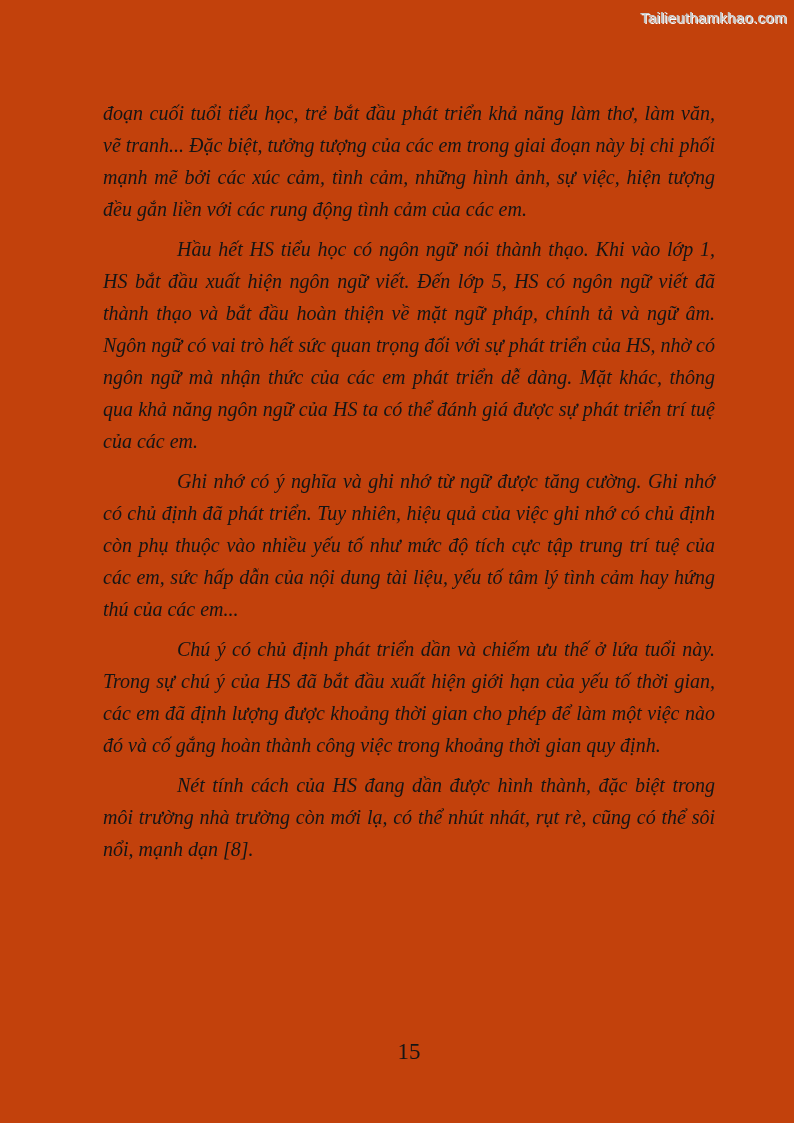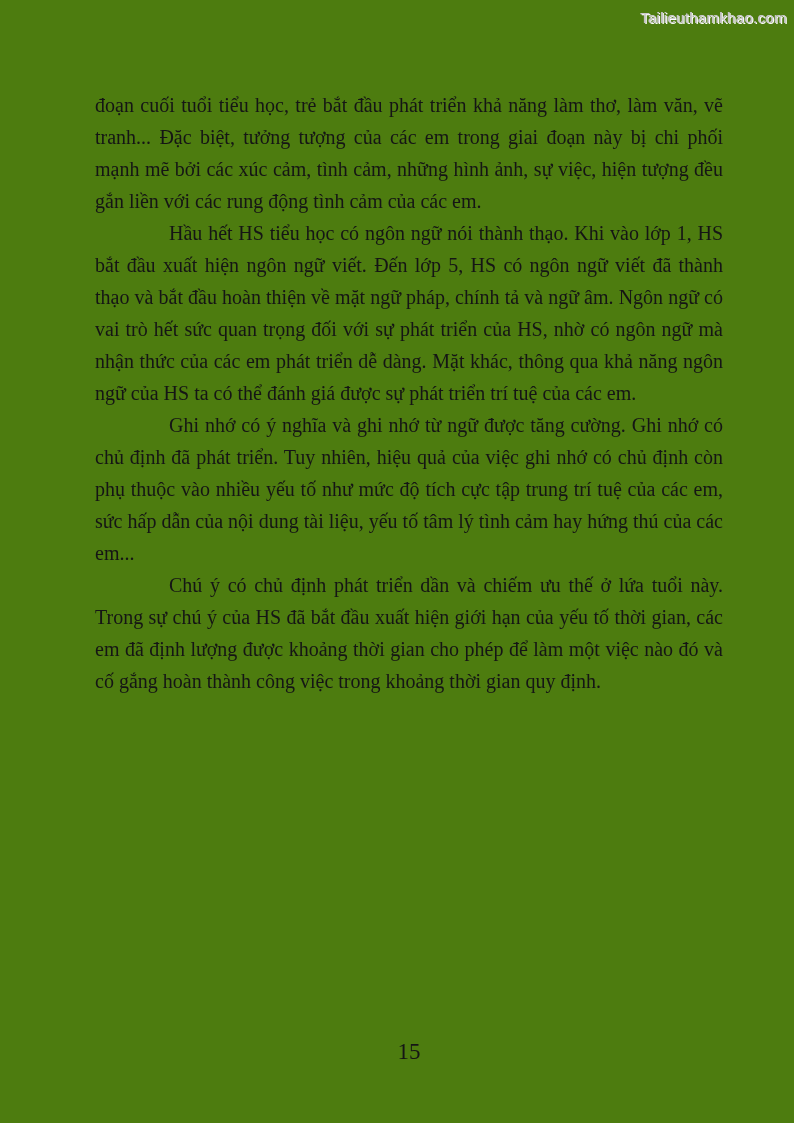--- a/index.html
+++ b/index.html
@@ -4,21 +4,21 @@
 <style>
   html, body {
     margin: 0;
     padding: 0;
     background: #ffffff;
   }
   .page {
     position: relative;
     width: 794px;
     height: 1123px;
-    background: #4d7c0f;
+    background: #c2410c;
     overflow: hidden;
     font-family: "Liberation Serif", serif;
     color: #151515;
   }
   .watermark {
     position: absolute;
     top: 9px;
     right: 7px;
     font-family: "Liberation Sans", sans-serif;
     font-size: 15px;
@@ -31,23 +31,24 @@
     position: absolute;
     left: 95px;
     top: 89px;
     width: 628px;
     font-size: 20px;
     line-height: 32px;
     text-align: justify;
     text-justify: inter-word;
   }
   .content p {
-    margin: 0;
+    margin: 8px;
     padding: 0;
     text-indent: 74px;
+    font-style: italic;
   }
   .content p.no-indent {
     text-indent: 0;
   }
   .page-number {
     position: absolute;
     left: 95px;
     top: 1040px;
     width: 628px;
     text-align: center;
@@ -61,17 +62,18 @@
 
 <div class="page">
 
   <div class="watermark">Tailieuthamkhao.com</div>
 
   <div class="content">
     <p class="no-indent">đoạn cuối tuổi tiểu học, trẻ bắt đầu phát triển khả năng làm thơ, làm văn, vẽ tranh... Đặc biệt, tưởng tượng của các em trong giai đoạn này bị chi phối mạnh mẽ bởi các xúc cảm, tình cảm, những hình ảnh, sự việc, hiện tượng đều gắn liền với các rung động tình cảm của các em.</p>
     <p>Hầu hết HS tiểu học có ngôn ngữ nói thành thạo. Khi vào lớp 1, HS bắt đầu xuất hiện ngôn ngữ viết. Đến lớp 5, HS có ngôn ngữ viết đã thành thạo và bắt đầu hoàn thiện về mặt ngữ pháp, chính tả và ngữ âm. Ngôn ngữ có vai trò hết sức quan trọng đối với sự phát triển của HS, nhờ có ngôn ngữ mà nhận thức của các em phát triển dễ dàng. Mặt khác, thông qua khả năng ngôn ngữ của HS ta có thể đánh giá được sự phát triển trí tuệ của các em.</p>
     <p>Ghi nhớ có ý nghĩa và ghi nhớ từ ngữ được tăng cường. Ghi nhớ có chủ định đã phát triển. Tuy nhiên, hiệu quả của việc ghi nhớ có chủ định còn phụ thuộc vào nhiều yếu tố như mức độ tích cực tập trung trí tuệ của các em, sức hấp dẫn của nội dung tài liệu, yếu tố tâm lý tình cảm hay hứng thú của các em...</p>
     <p>Chú ý có chủ định phát triển dần và chiếm ưu thế ở lứa tuổi này. Trong sự chú ý của HS đã bắt đầu xuất hiện giới hạn của yếu tố thời gian, các em đã định lượng được khoảng thời gian cho phép để làm một việc nào đó và cố gắng hoàn thành công việc trong khoảng thời gian quy định.</p>
+    <p>Nét tính cách của HS đang dần được hình thành, đặc biệt trong môi trường nhà trường còn mới lạ, có thể nhút nhát, rụt rè, cũng có thể sôi nổi, mạnh dạn [8].</p>
   </div>
 
   <div class="page-number">15</div>
 
 </div>
 
 </body></html>

